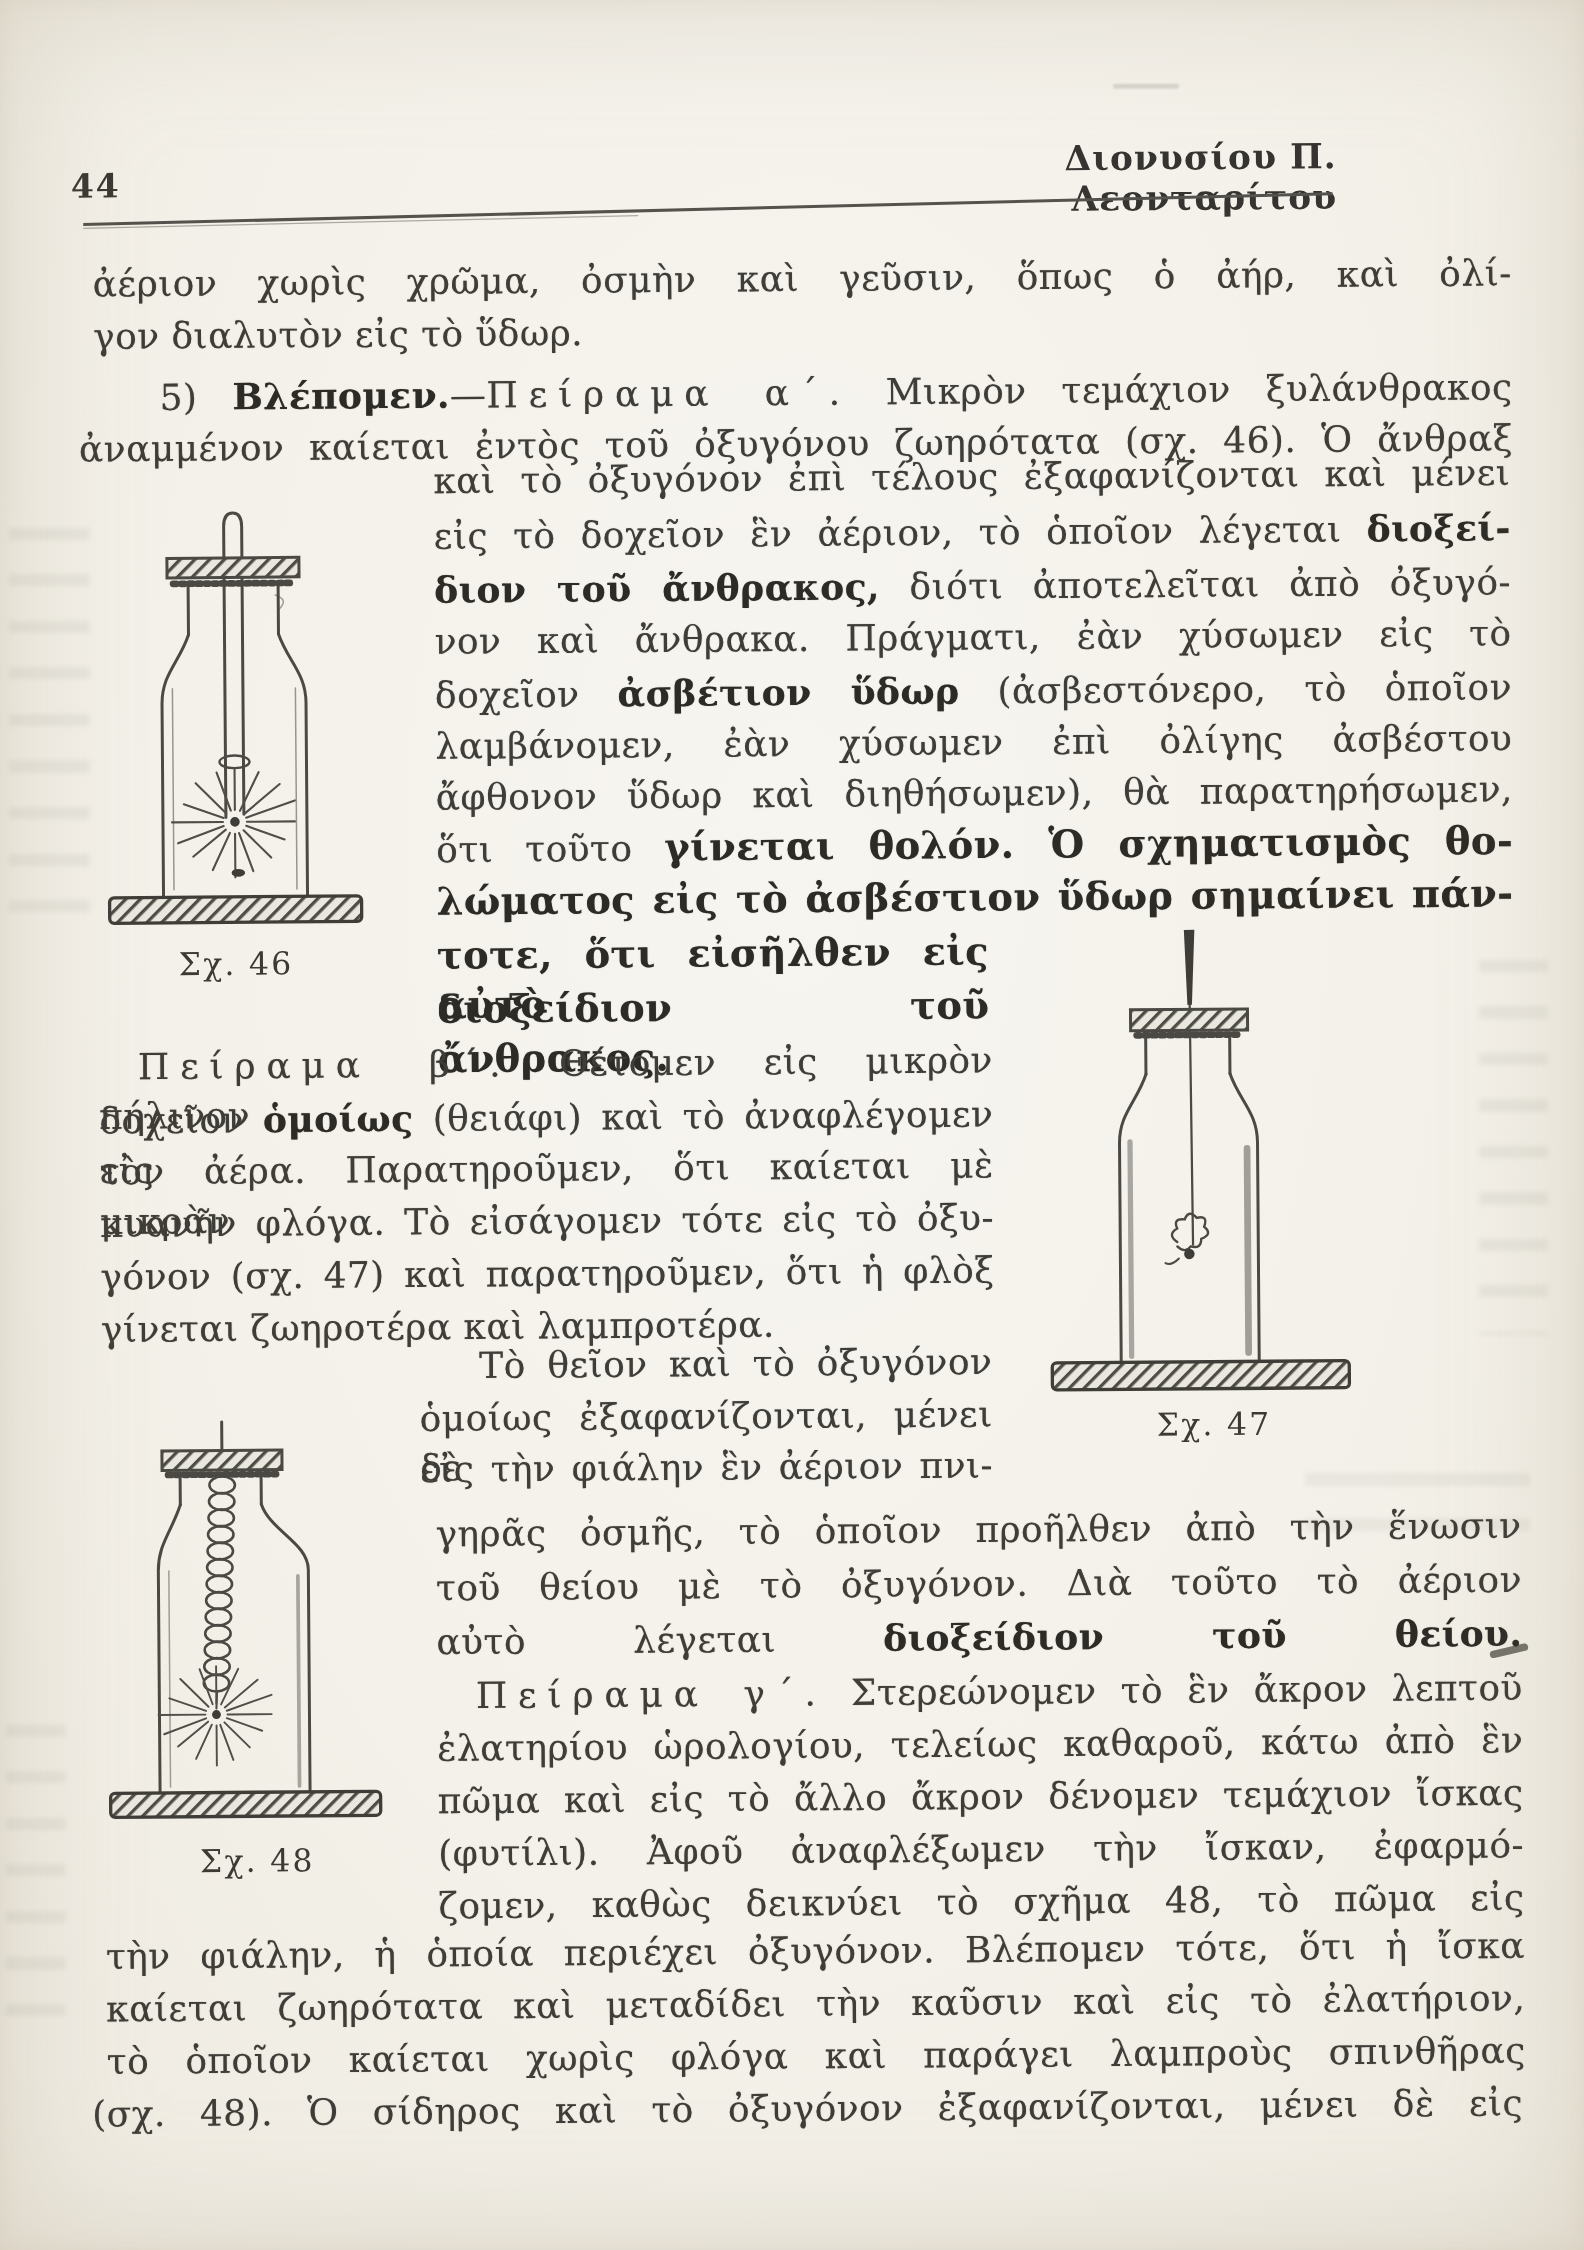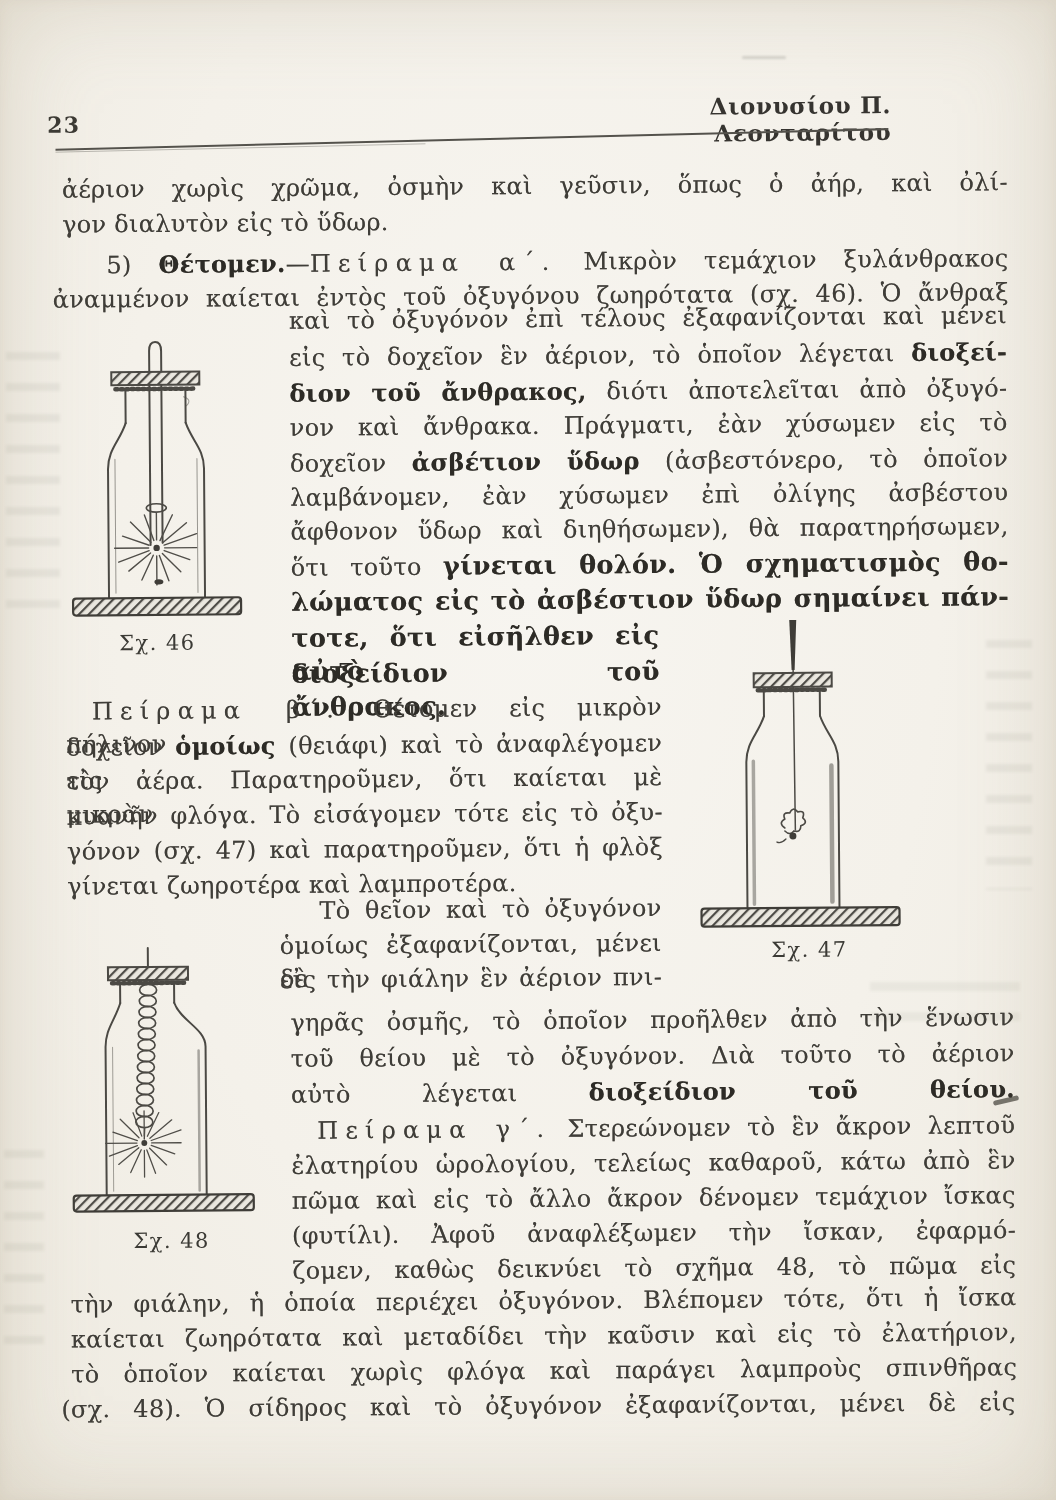--- a/index.html
+++ b/index.html
@@ -70,31 +70,31 @@
 
   <div class="bleed" style="left:6px;top:352px;width:54px;height:268px"></div>
   <div class="bleed" style="left:986px;top:640px;width:46px;height:250px"></div>
   <div class="bleedh" style="left:870px;top:982px;width:150px;height:58px"></div>
   <div class="bleed" style="left:4px;top:1150px;width:40px;height:200px"></div>
   <div class="speck" style="left:742px;top:56px;width:44px;height:3px"></div>
   <div class="penmark"></div>
 
   <div class="tilt">
 
-    <div class="pagenum">23</div>
+    <div class="pagenum">44</div>
     <div class="runtitle">Διονυσίου Π. Λεονταρίτου</div>
     <svg class="rule" width="1056" height="32">
       <line x1="60" y1="24" x2="893" y2="10" stroke="#54524c" stroke-width="2.1"></line>
       <line x1="60" y1="26.5" x2="430" y2="21" stroke="#54524c" stroke-width=".8" opacity=".45"></line>
     </svg>
 
     <div class="ln j" style="left:66px;top:170px;width:946px"><span>ἀέριον χωρὶς χρῶμα, ὀσμὴν καὶ γεῦσιν, ὅπως ὁ ἀήρ, καὶ ὀλί-</span></div>
     <div class="ln" style="left:66px;top:205px;width:946px"><span>γον διαλυτὸν εἰς τὸ ὕδωρ.</span></div>
 
-    <div class="ln j pi" style="left:66px;top:245px;width:946px"><span>5) </span><span class="em">Θέτομεν.</span><span>—</span><span class="sp">Πείραμα α΄.</span><span> Μικρὸν τεμάχιον ξυλάνθρακος</span></div>
+    <div class="ln j pi" style="left:66px;top:245px;width:946px"><span>5) </span><span class="em">Βλέπομεν.</span><span>—</span><span class="sp">Πείραμα α΄.</span><span> Μικρὸν τεμάχιον ξυλάνθρακος</span></div>
     <div class="ln j" style="left:56px;top:280px;width:956px"><span>ἀναμμένον καίεται ἐντὸς τοῦ ὀξυγόνου ζωηρότατα (σχ. 46). Ὁ ἄνθραξ</span></div>
 
     <svg class="fig" style="left:70px;top:332px" width="176" height="300" viewBox="0 0 176 300">
       <g stroke="#4b4944" fill="none" stroke-width="2" stroke-linecap="round">
         <path d="M82,210 V16 Q82,7 88,7 Q94,7 94,16 V208"></path>
         <rect x="44" y="37" width="88" height="13" fill="url(#hatch)"></rect>
         <line x1="48" y1="54" x2="128" y2="54" stroke-width="4.5" stroke-dasharray="2.2 3.2"></line>
         <path d="M58,56 V88"></path>
           <path d="M118,56 V88"></path>
         <path d="M58,88 C52,106 40,114 40,134 V263"></path>

